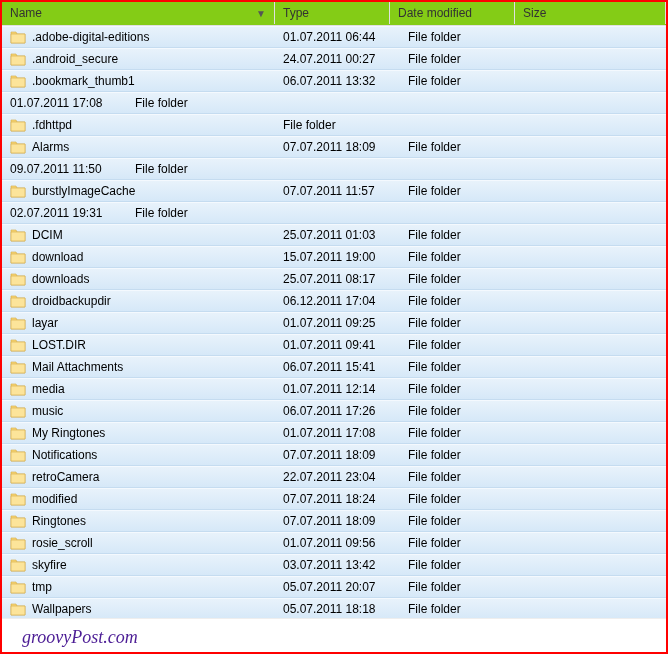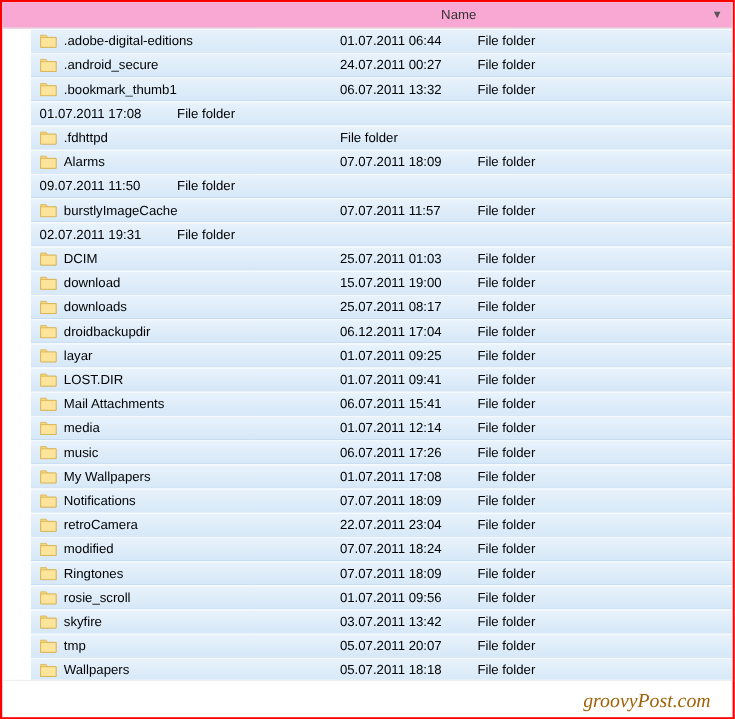--- a/index.html
+++ b/index.html
@@ -10,24 +10,23 @@
       width: 668px;
       height: 654px;
       border: 2px solid #ff0000;
       display: flex;
       flex-direction: column;
       color: #000;
     }
     .header-row {
       display: flex;
       border-bottom: 1px solid #e0e0e0;
-      background: #f9a8d4;
+      background: #84cc16;
       height: 24px;
-      align-items: flex-end;
-      flex-direction: column;
+      align-items: flex-start;
     }
     .header-cell {
       padding: 4px 8px;
       border-right: 1px solid #e0e0e0;
       font-size: 12px;
       color: #333;
       display: flex;
       align-items: center;
     }
     .col-name { width: 273px; }
@@ -35,21 +34,20 @@
     .col-type { width: 115px; }
     .col-size { flex: 1; }
     .sort-arrow {
       margin-left: auto;
       color: #555;
       font-size: 10px;
     }
     .rows {
       flex: 1;
       overflow: hidden;
-      margin-left: 26px;
     }
     .file-row {
       display: flex;
       align-items: center;
       height: 22px;
       background: linear-gradient(to bottom, #e8f2fb 0%, #d6e8f8 100%);
       border-top: 1px solid #f4f9fe;
       border-bottom: 1px solid #c5dcf0;
     }
     .cell {
@@ -62,25 +60,25 @@
       display: flex;
       align-items: center;
     }
     .folder-icon {
       width: 16px;
       height: 14px;
       margin-right: 6px;
       flex-shrink: 0;
     }
     .footer {
-      text-align: right;
+      text-align: left;
       padding: 8px 20px 4px;
       font-family: "Comic Sans MS", cursive;
       font-style: italic;
-      color: #a16207;
+      color: #4c1d95;
       font-size: 18px;
       border-top: 1px solid #eee;
     }
   </style>
 </head>
 <body>
 
 <div class="header-row">
   <div class="header-cell col-name">
     <span>Name</span>
@@ -291,21 +289,21 @@
       <div class="cell col-date">06.07.2011 17:26</div>
       <div class="cell col-type">File folder</div>
       <div class="cell col-size"></div>
     </div>
     <div class="file-row">
       <div class="cell col-name">
         <span class="folder-icon"><svg viewBox="0 0 16 14" xmlns="http://www.w3.org/2000/svg">
   <path d="M1 3 L1 13 L15 13 L15 4 L7 4 L6 2 L1 2 Z" fill="#f8d878" stroke="#d4a840" stroke-width="0.6"></path>
   <path d="M1 4 L15 4 L15 13 L1 13 Z" fill="#fce49a" stroke="#d4a840" stroke-width="0.6"></path>
 </svg></span>
-        <span>My Wallpapers</span>
+        <span>My Ringtones</span>
       </div>
       <div class="cell col-date">01.07.2011 17:08</div>
       <div class="cell col-type">File folder</div>
       <div class="cell col-size"></div>
     </div>
     <div class="file-row">
       <div class="cell col-name">
         <span class="folder-icon"><svg viewBox="0 0 16 14" xmlns="http://www.w3.org/2000/svg">
   <path d="M1 3 L1 13 L15 13 L15 4 L7 4 L6 2 L1 2 Z" fill="#f8d878" stroke="#d4a840" stroke-width="0.6"></path>
   <path d="M1 4 L15 4 L15 13 L1 13 Z" fill="#fce49a" stroke="#d4a840" stroke-width="0.6"></path>

